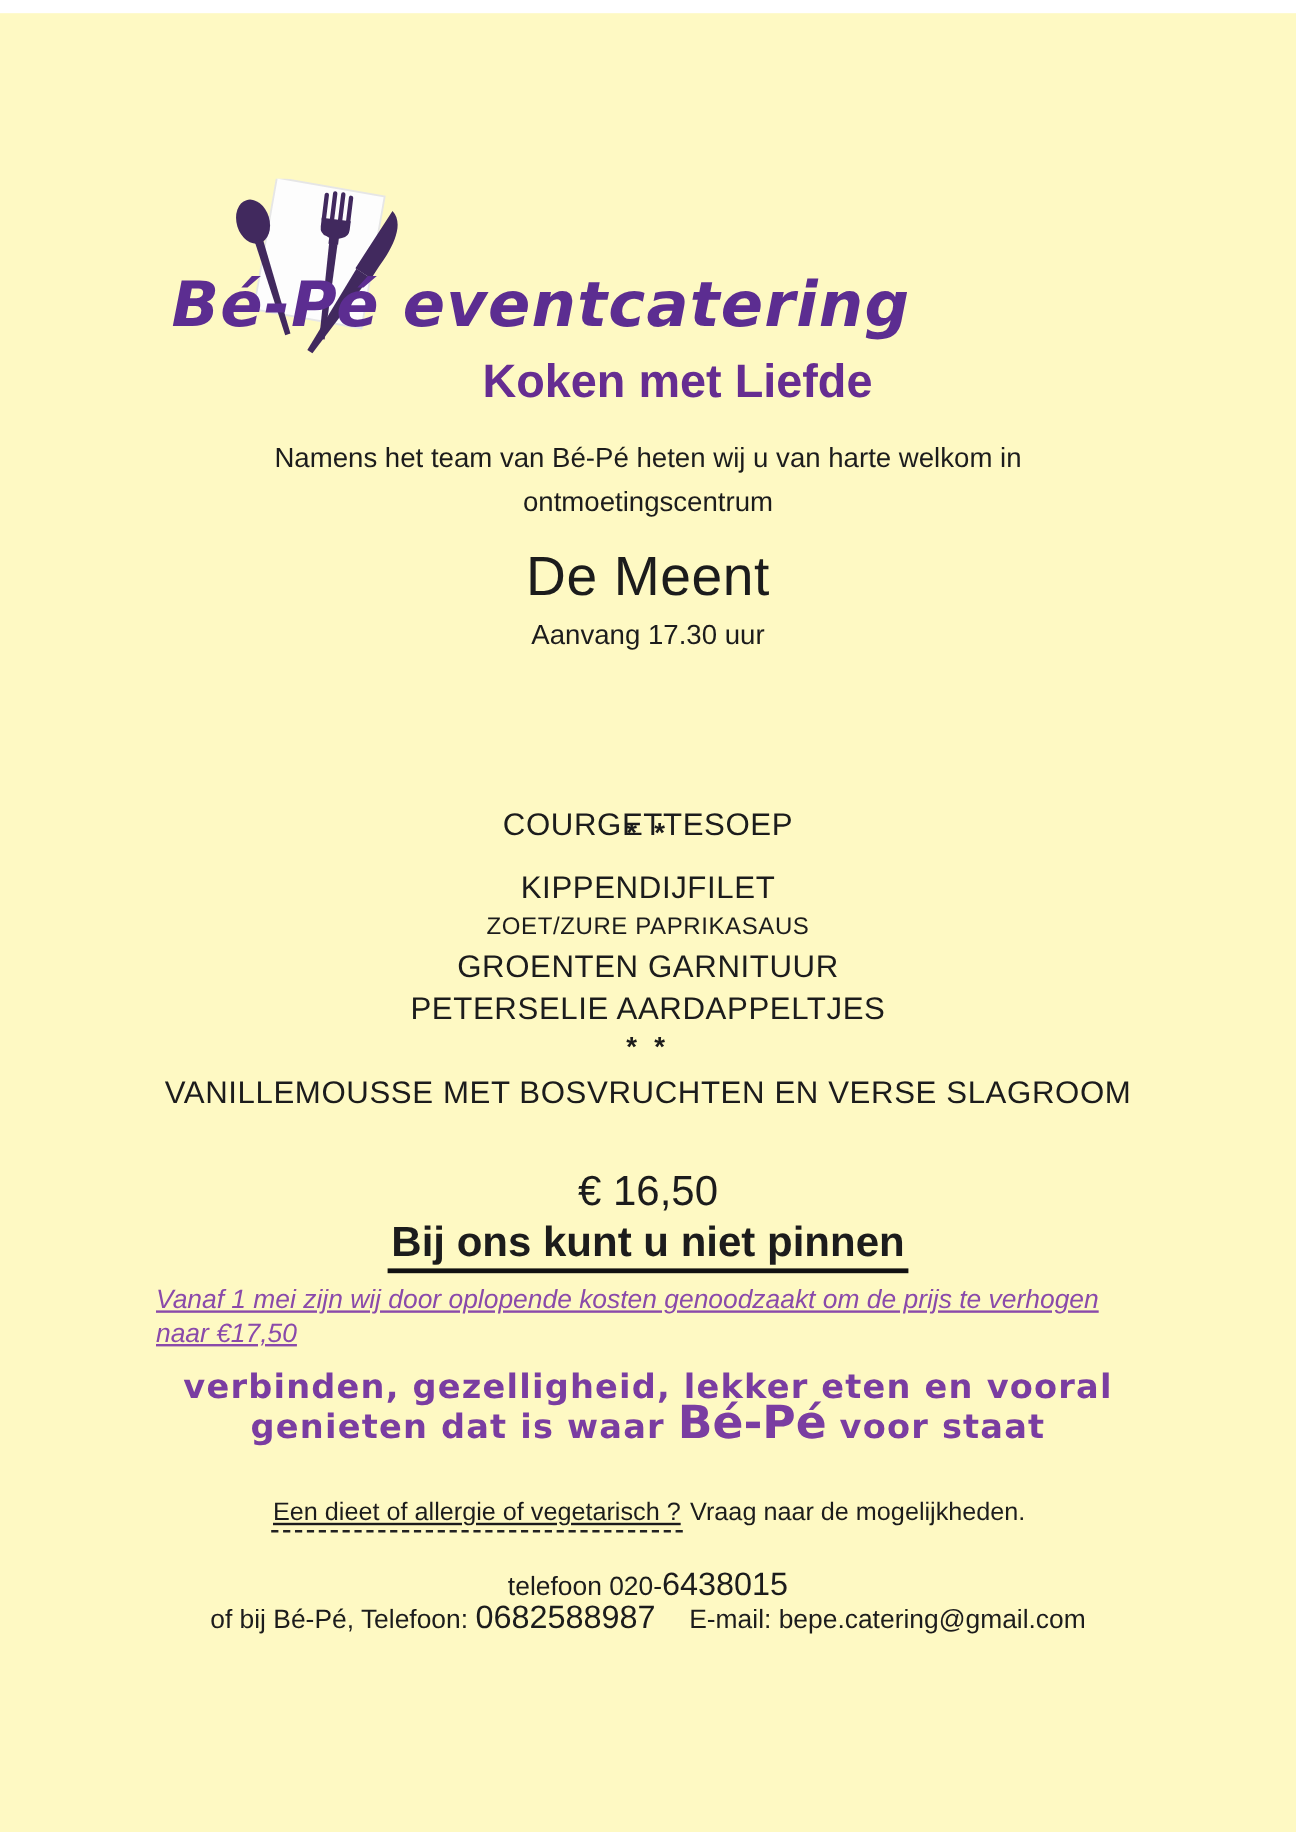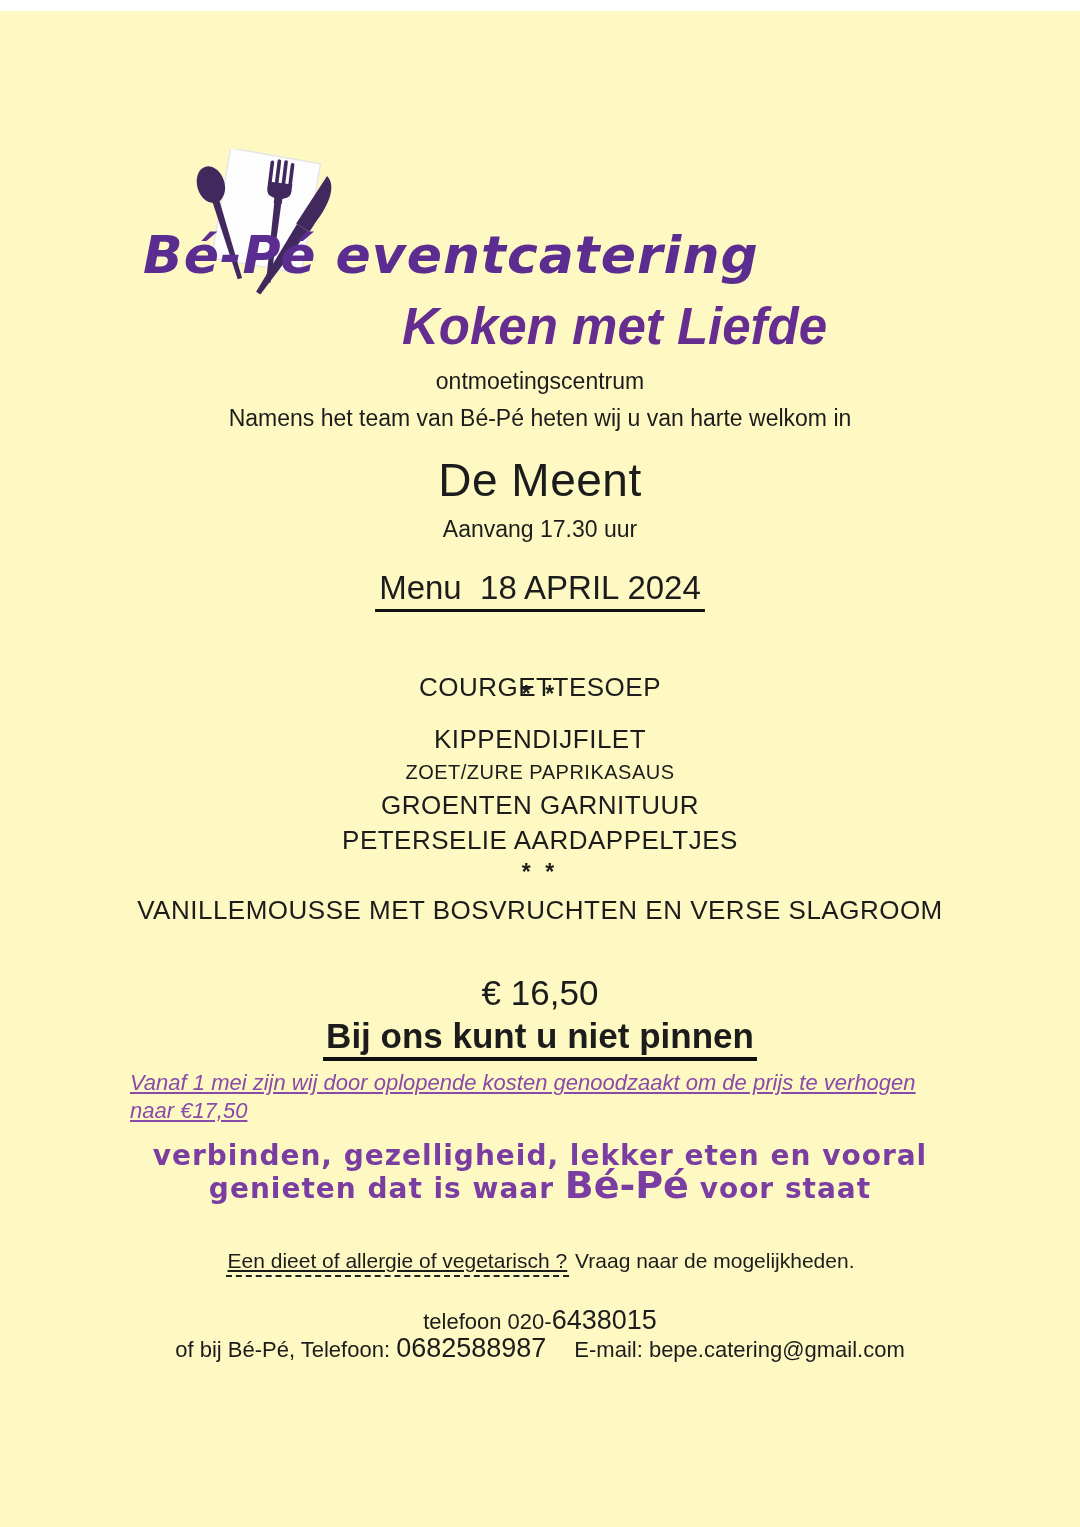--- a/index.html
+++ b/index.html
@@ -18,22 +18,22 @@
   .logo-wrap { position:absolute; left:192px; top:138px; width:152px; height:152px; }
   .brand {
     position:absolute; left:143px; top:214px; width:600px;
     font-family:"DejaVu Sans", sans-serif;
     font-weight:bold; font-style:italic;
     font-size:52px; letter-spacing:1px;
     color:#5c2d91; text-align:left; white-space:nowrap;
   }
   .tagline {
     position:absolute; left:402px; top:286px; width:400px;
-    font-style:italic; font-weight:bold;
-    font-size:51px; color:#662d91; text-align:left; white-space:nowrap;
+    font-weight:bold;
+    font-size:39px; color:#662d91; text-align:left; white-space:nowrap;
   }
 
   
   .welcome { top:352px; font-size:23px; line-height:37px; }
   .venue   { top:442px; font-size:46px; letter-spacing:0.5px; }
   .time    { top:505px; font-size:23px; }
 
   
   .menu-title { top:558px; font-size:33px; }
   .menu-title span {
@@ -107,29 +107,26 @@
         <path d="M60 6 C73 9 77 28 75.5 50 L75.5 62 L60 62 Z"></path>
         <path d="M61 62 L74 62 L68.5 140 L63.5 140 Z"></path>
       </g>
     </svg>
   </div>
 
   <div class="brand">Bé-Pé eventcatering</div>
   <div class="tagline">Koken met Liefde</div>
 
   <div class="abs welcome">
+    <div>Namens het team van Bé-Pé heten wij u van harte welkom in</div>
     <div>ontmoetingscentrum</div>
-    <div>Namens het team van Bé-Pé heten wij u van harte welkom in</div>
   </div>
   <div class="abs venue">De Meent</div>
   <div class="abs time">Aanvang 17.30 uur</div>
 
-  <div class="abs menu-title">
-    <span>Menu  18 APRIL 2024</span>
-  </div>
   <div class="abs mt-c1 course-lg">COURGETTESOEP</div>
   <div class="abs mt-sep1 stars">* *</div>
   <div class="abs mt-c2 course-lg">KIPPENDIJFILET</div>
   <div class="abs mt-sau course-sm">ZOET/ZURE PAPRIKASAUS</div>
   <div class="abs mt-s1 course-lg">GROENTEN GARNITUUR</div>
   <div class="abs mt-s2 course-lg">PETERSELIE AARDAPPELTJES</div>
   <div class="abs mt-sep2 stars">* *</div>
   <div class="abs mt-c3 course-lg">VANILLEMOUSSE MET BOSVRUCHTEN EN VERSE SLAGROOM</div>
 
   <div class="abs price">€ 16,50</div>

